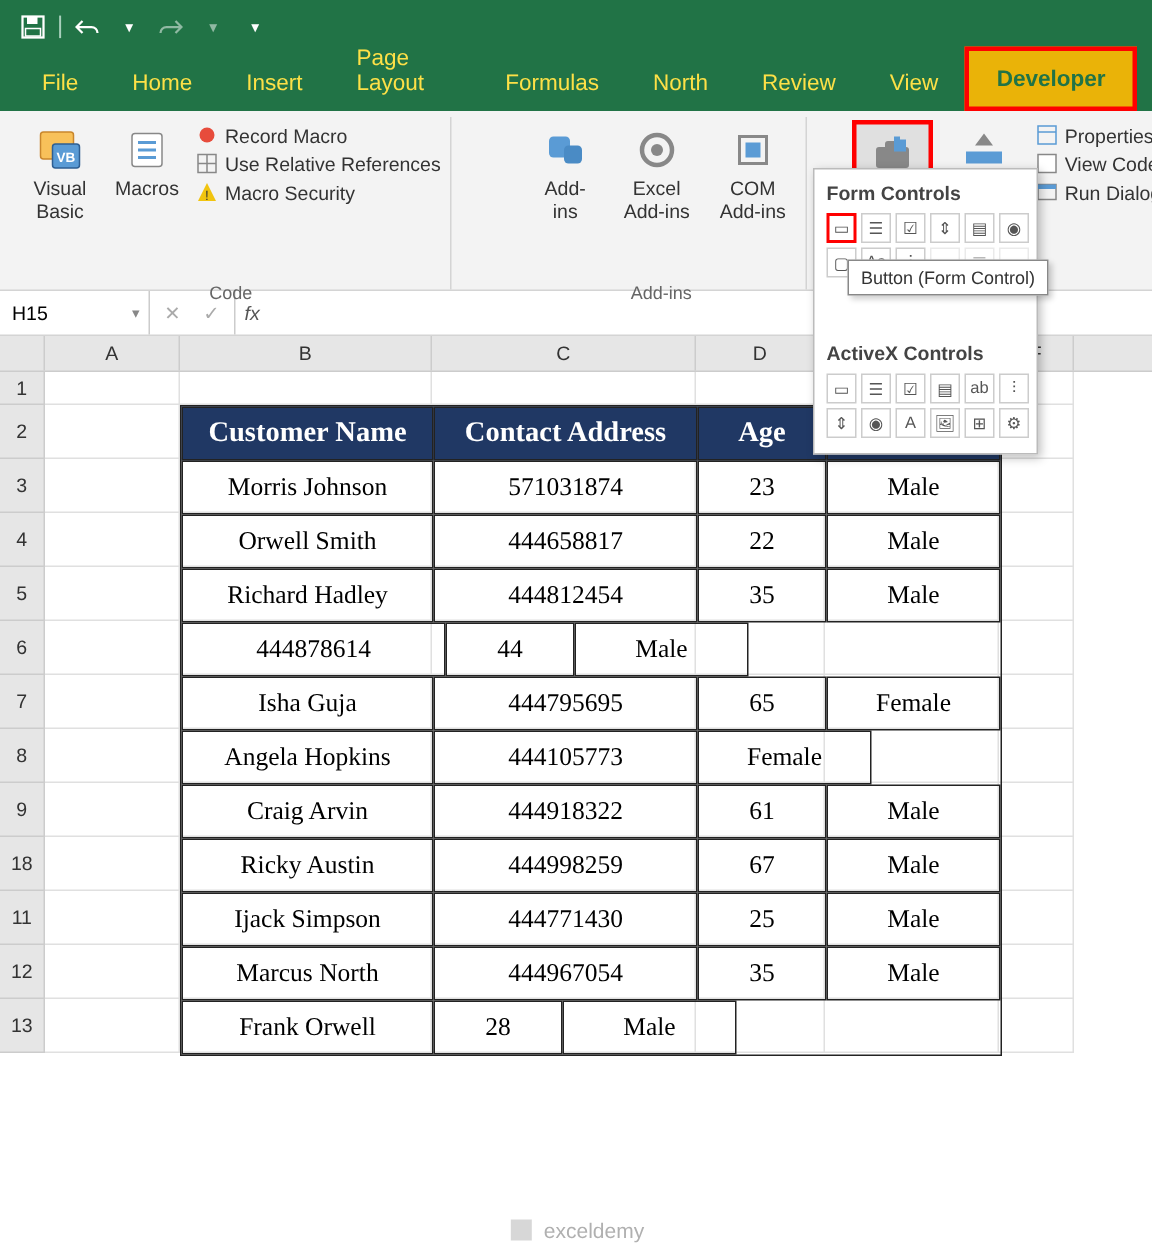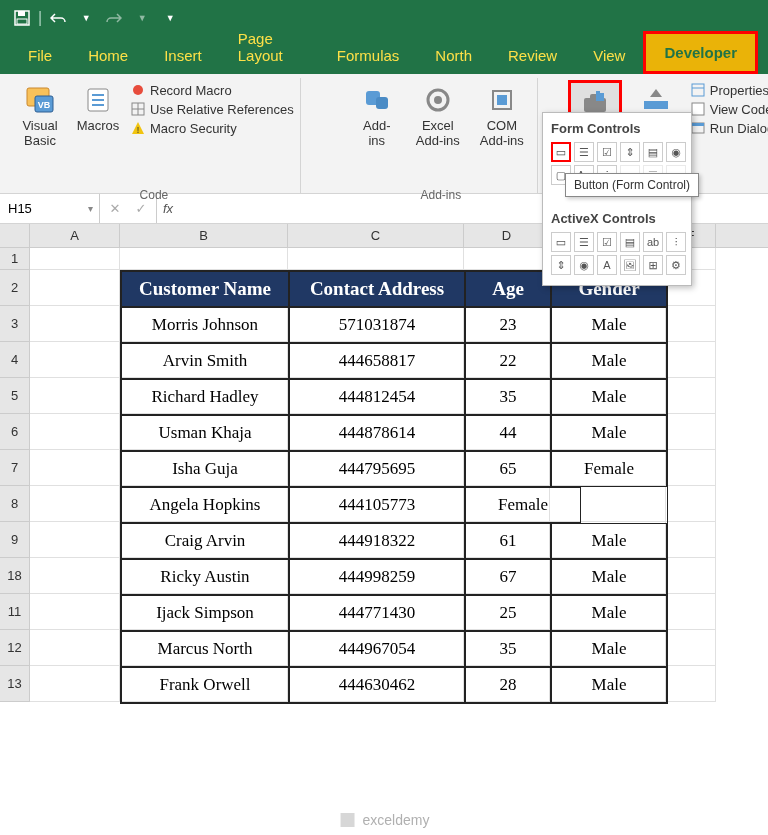--- a/index.html
+++ b/index.html
@@ -271,21 +271,21 @@
     <div class="ctrl-cell">▤</div>
     <div class="ctrl-cell">◉</div>
     <div class="ctrl-cell">▢</div>
     <div class="ctrl-cell">Aa</div>
     <div class="ctrl-cell">⫶</div>
     <div class="ctrl-cell" style="opacity:.4">▭</div>
     <div class="ctrl-cell" style="opacity:.4">☰</div>
     <div class="ctrl-cell" style="opacity:.4">▭</div>
   </div>
   <div class="tooltip">Button (Form Control)</div>
-  <div class="sec-title" style="margin-top:20px">ActiveX Controls</div>
+  <div class="sec-title" style="margin-top:37px">ActiveX Controls</div>
   <div class="controls-grid">
     <div class="ctrl-cell">▭</div>
     <div class="ctrl-cell">☰</div>
     <div class="ctrl-cell">☑</div>
     <div class="ctrl-cell">▤</div>
     <div class="ctrl-cell">ab</div>
     <div class="ctrl-cell">⫶</div>
     <div class="ctrl-cell">⇕</div>
     <div class="ctrl-cell">◉</div>
     <div class="ctrl-cell">A</div>
@@ -341,33 +341,32 @@
             <div class="dcell dhead dc3">Age</div>
             <div class="dcell dhead dc4">Gender</div>
           </div>
           <div class="drow">
             <div class="dcell dc1">Morris Johnson</div>
             <div class="dcell dc2">571031874</div>
             <div class="dcell dc3">23</div>
             <div class="dcell dc4">Male</div>
           </div>
           <div class="drow">
-            <div class="dcell dc1">Arvin Smith</div>
+            <div class="dcell dc1">Orwell Smith</div>
             <div class="dcell dc2">444658817</div>
             <div class="dcell dc3">22</div>
             <div class="dcell dc4">Male</div>
           </div>
           <div class="drow">
             <div class="dcell dc1">Richard Hadley</div>
             <div class="dcell dc2">444812454</div>
             <div class="dcell dc3">35</div>
             <div class="dcell dc4">Male</div>
           </div>
           <div class="drow">
-            <div class="dcell dc1">Usman Khaja</div>
             <div class="dcell dc2">444878614</div>
             <div class="dcell dc3">44</div>
             <div class="dcell dc4">Male</div>
           </div>
           <div class="drow">
             <div class="dcell dc1">Isha Guja</div>
             <div class="dcell dc2">444795695</div>
             <div class="dcell dc3">65</div>
             <div class="dcell dc4">Female</div>
           </div>
@@ -395,21 +394,20 @@
             <div class="dcell dc4">Male</div>
           </div>
           <div class="drow">
             <div class="dcell dc1">Marcus North</div>
             <div class="dcell dc2">444967054</div>
             <div class="dcell dc3">35</div>
             <div class="dcell dc4">Male</div>
           </div>
           <div class="drow">
             <div class="dcell dc1">Frank Orwell</div>
-            <div class="dcell dc2">444630462</div>
             <div class="dcell dc3">28</div>
             <div class="dcell dc4">Male</div>
           </div>
         </div>
     <div class="row r1">
           <div class="cell" style="width: 90px;"></div>
           <div class="cell" style="width: 168px;"></div>
           <div class="cell" style="width: 176px;"></div>
           <div class="cell" style="width: 86px;"></div>
           <div class="cell" style="width: 116px;"></div>

